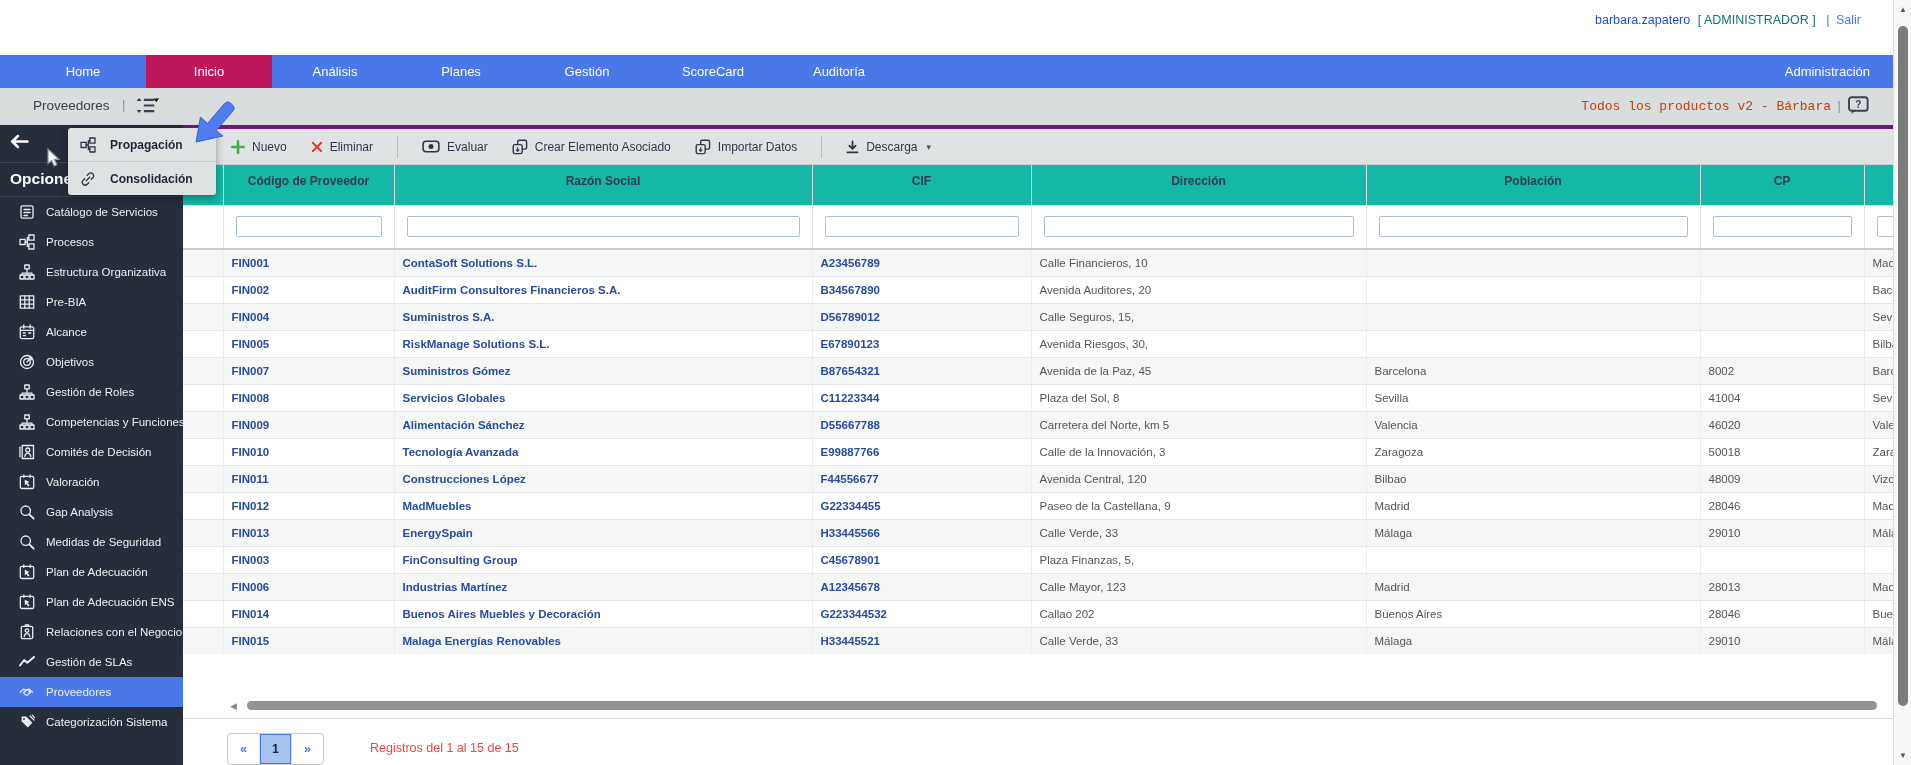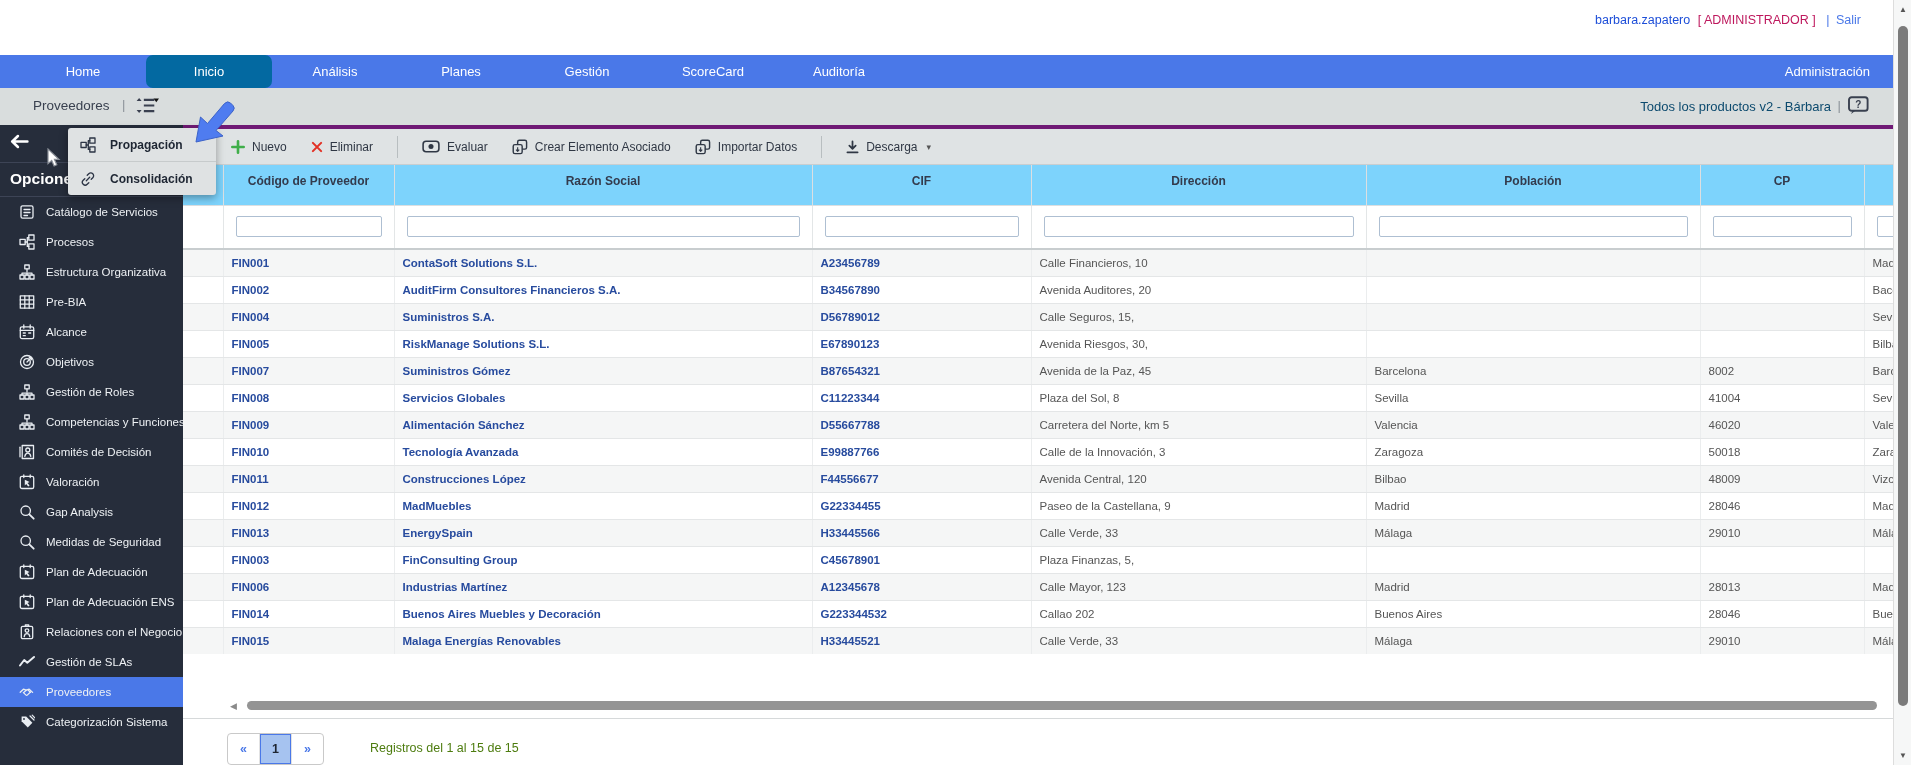--- a/index.html
+++ b/index.html
@@ -8,37 +8,37 @@
   #app{position:relative;width:1911px;height:765px;overflow:hidden;}
 
   
   .topbar{position:absolute;left:0;top:0;width:1893px;height:55px;background:#fff;}
   .logo{position:absolute;left:33px;top:4px;width:200px;height:48px;}
   .logo-brand{font-size:31px;font-weight:800;color:#222b3c;letter-spacing:-0.8px;}
   .logo-sub{position:absolute;left:101px;top:38px;font-size:8px;font-weight:700;
             letter-spacing:3.1px;color:#4879e6;}
   .userline{position:absolute;right:32px;top:13px;font-size:12.5px;white-space:nowrap;}
   .u-name{color:#1d4ed8;}
-  .u-role{color:#be185d;margin:8px 4px;}
+  .u-role{color:#0f766e;margin:8px 4px;}
   .u-sep{color:#4a78e8;margin:0 3px;}
   .u-out{color:#4a78e8;}
 
   
   .nav{position:absolute;left:0;top:55px;width:1893px;height:44px;background:#4a78e8;padding-left:20px;}
   .nav-tabs{display:flex;height:33px;}
   .tab{width:126px;height:33px;line-height:33px;text-align:center;color:#fff;font-size:13px;cursor:default;}
-  .tab.active{background:#0369a1;border-radius:7px;}
+  .tab.active{background:#be185d;}
   .nav-right{position:absolute;right:13px;top:0;height:33px;line-height:33px;padding:0 30px;color:#fff;font-size:13px;}
 
   
   .crumbbar{position:absolute;left:0;top:88px;width:1893px;height:37px;background:#d9dddd;}
   .crumb-title{position:absolute;left:33px;top:10px;font-size:13.5px;color:#39404f;}
   .crumb-div{position:absolute;left:122px;top:9px;font-size:13px;color:#8b9298;}
   .crumb-ic{position:absolute;left:136px;top:9px;}
-  .ctx-text{position:absolute;right:62px;top:11px;font-size:13px;color:#0c4a6e;}
+  .ctx-text{position:absolute;right:62px;top:11px;font-size:13px;color:#c2410c;font-family:Liberation Mono, monospace;}
   .ctx-sep{position:absolute;right:52px;top:10px;font-size:13px;color:#8b9298;}
   .q-ic{position:absolute;right:24px;top:8px;}
 
   
   .sidebar{position:absolute;left:0;top:125px;width:183px;height:640px;background:#262d3b;color:#eef1f4;}
   .back-row{height:37px;display:flex;align-items:center;padding-left:10px;border-bottom:1px solid #3d4456;}
   .sb-title{font-size:15.5px;font-weight:bold;color:#fff;padding:7px 0 8px 10px;border-bottom:1px solid #3d4456;}
   .sb-item{height:30px;display:flex;align-items:center;padding-left:19px;gap:10px;font-size:11.5px;cursor:default;white-space:nowrap;}
   .sb-item .ic{width:17px;height:16px;display:inline-flex;color:#e9edf2;flex:none;}
   .sb-item.selected{background:#4a78e8;}
@@ -48,39 +48,39 @@
   .toolbar{height:35px;background:#dfe3e4;display:flex;align-items:center;padding-left:48px;gap:24px;color:#2f3744;border-bottom:1px solid #c9ced0;box-sizing:content-box;}
   .tb-btn{display:flex;align-items:center;gap:7px;font-size:12px;cursor:default;white-space:nowrap;}
   .tb-btn .ic{display:inline-flex;color:#2f3744;}
   .tb-sep{width:1px;height:22px;background:#b8bec0;}
   .tb-caret{font-size:9px;color:#555;margin-left:2px;}
 
   
   .grid-wrap{position:absolute;left:0;top:36px;width:1710px;height:489px;overflow:hidden;background:#fff;}
   table.grid{border-collapse:collapse;table-layout:fixed;width:1911px;}
   .grid th{height:40px;font-size:12px;color:#333b4d;font-weight:bold;text-align:center;vertical-align:top;
-           padding:9px 4px 0 4px;border-right:1px solid #dcdfe1;border-bottom:1px solid #dcdfe1;background:#7dd3fc;
+           padding:9px 4px 0 4px;border-right:1px solid #dcdfe1;border-bottom:1px solid #dcdfe1;background:#14b8a6;
            white-space:nowrap;overflow:hidden;box-sizing:border-box;}
   .grid .filter td{height:44px;border-right:1px solid #e3e6e7;border-bottom:2px solid #c8cdcf;padding:0 12px;box-sizing:border-box;}
   .grid .filter input{width:100%;height:21px;border:1px solid #aebfd2;border-radius:2px;box-sizing:border-box;background:#fff;outline:none;font:11px "Liberation Sans",sans-serif;}
   .grid tbody td{height:27px;font-size:11.5px;color:#555;padding:0 8px;border-right:1px solid #ebedee;
                  border-bottom:1px solid #e4e6e7;white-space:nowrap;overflow:hidden;box-sizing:border-box;}
   .grid tbody tr:nth-child(odd){background:#f5f6f6;}
   .grid td.link{color:#274b9e;font-weight:bold;cursor:pointer;}
 
   
   .hscroll{position:absolute;left:0;top:570px;width:1710px;height:14px;}
   .hs-left{position:absolute;left:47px;top:2px;font-size:9px;color:#8a8a8a;}
   .hs-thumb{position:absolute;left:64px;top:2px;width:1630px;height:9px;background:#949494;border-radius:5px;}
   .bottom-line{position:absolute;left:0;top:589px;width:1710px;border-top:1px solid #d6d9da;}
   .pager{position:absolute;left:44px;top:604px;display:flex;height:30px;border:1px solid #c9c9c9;border-radius:4px;overflow:hidden;background:#fff;}
   .pg{width:31px;line-height:30px;text-align:center;font-size:12.5px;color:#4a78e8;font-weight:bold;border-right:1px solid #e2e2e2;cursor:pointer;}
   .pg:last-child{border-right:none;}
   .pg.active{background:#a6c3f0;color:#1e2633;box-shadow:inset 0 0 0 1px #4a78e8;}
-  .pg-summary{position:absolute;left:187px;top:612px;font-size:12.5px;color:#4d7c0f;}
+  .pg-summary{position:absolute;left:187px;top:612px;font-size:12.5px;color:#ef4444;}
 
   
   .ctx-menu{position:absolute;left:68px;top:128px;width:148px;background:#dfe2e3;border-radius:3px;
             box-shadow:0 3px 8px rgba(0,0,0,.35);z-index:50;}
   .menu-item{height:33px;display:flex;align-items:center;gap:13px;padding-left:12px;font-size:12px;font-weight:bold;color:#1e2633;cursor:default;}
   .menu-item+.menu-item{border-top:1px solid #c7cbcc;}
   .menu-item .ic{display:inline-flex;color:#2b3344;width:17px;}
 
   
   .vscroll{position:absolute;right:0;top:0;width:18px;height:765px;background:#f6f7f7;border-left:1px solid #ddd;box-sizing:border-box;z-index:60;}

